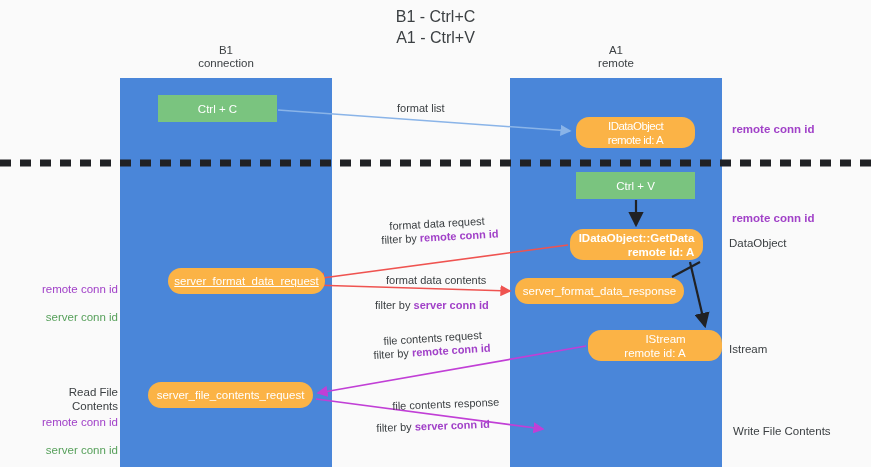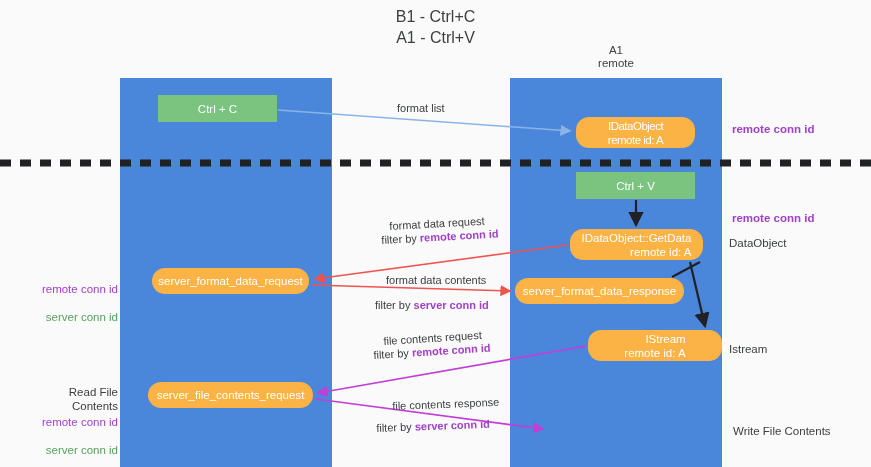--- a/index.html
+++ b/index.html
@@ -36,22 +36,22 @@
     display:flex;flex-direction:column;align-items:center;justify-content:center;
     color:#ffffff;font-size:11.5px;line-height:14px;text-align:right;
     white-space:pre-line;z-index:6;
   }
   .green{background:#7ac47f;}
   .orange{background:#fbb346;border-radius:13px;}
 
   #node-ctrlc{left:158px;top:95px;width:119px;height:27px;}
   #node-idataobject{left:576px;top:117px;width:119px;height:31px;}
   #node-ctrlv{left:576px;top:172px;width:119px;height:27px;}
-  #node-getdata{left:570px;top:229px;width:133px;height:31px;}
-  #node-sfdreq{left:152px;top:268px;width:157px;height:26px;}
+  #node-getdata{left:570px;top:229px;width:133px;height:31px;font-weight:bold;}
+  #node-sfdreq{left:168px;top:268px;width:157px;height:26px;text-decoration:underline;}
   #node-sfdresp{left:515px;top:278px;width:169px;height:26px;}
   #node-istream{left:588px;top:330px;width:134px;height:31px;}
   #node-sfcreq{left:148px;top:382px;width:165px;height:26px;}
   #node-sfcresp{left:546px;top:417px;width:175px;height:26px;}
 
   .garble{letter-spacing:-.5px;}
 
   
   .ann{position:absolute;font-size:11.5px;line-height:14px;white-space:pre-line;z-index:7;}
   .ann.bold{font-weight:bold;}
@@ -90,20 +90,22 @@
 <body>
 
 <div id="stage">
 
   <div class="diagram-title">B1 - Ctrl+C
 A1 - Ctrl+V</div>
 
   <div class="lane" id="lane-b1"></div>
   <div class="lane" id="lane-a1"></div>
 
+  <div class="lane-head" id="head-b1">B1
+connection</div>
   <div class="lane-head" id="head-a1">A1
 remote</div>
 
   <svg id="wires" viewBox="0 0 871 467">
     <defs>
       <marker id="ah-blue" markerWidth="7" markerHeight="7" refX="6" refY="3.5" orient="auto">
         <path d="M0,0 L7,3.5 L0,7 z" fill="#8ab4e8"></path>
       </marker>
       <marker id="ah-red" markerWidth="7" markerHeight="7" refX="6" refY="3.5" orient="auto">
         <path d="M0,0 L7,3.5 L0,7 z" fill="#ef5350"></path>

